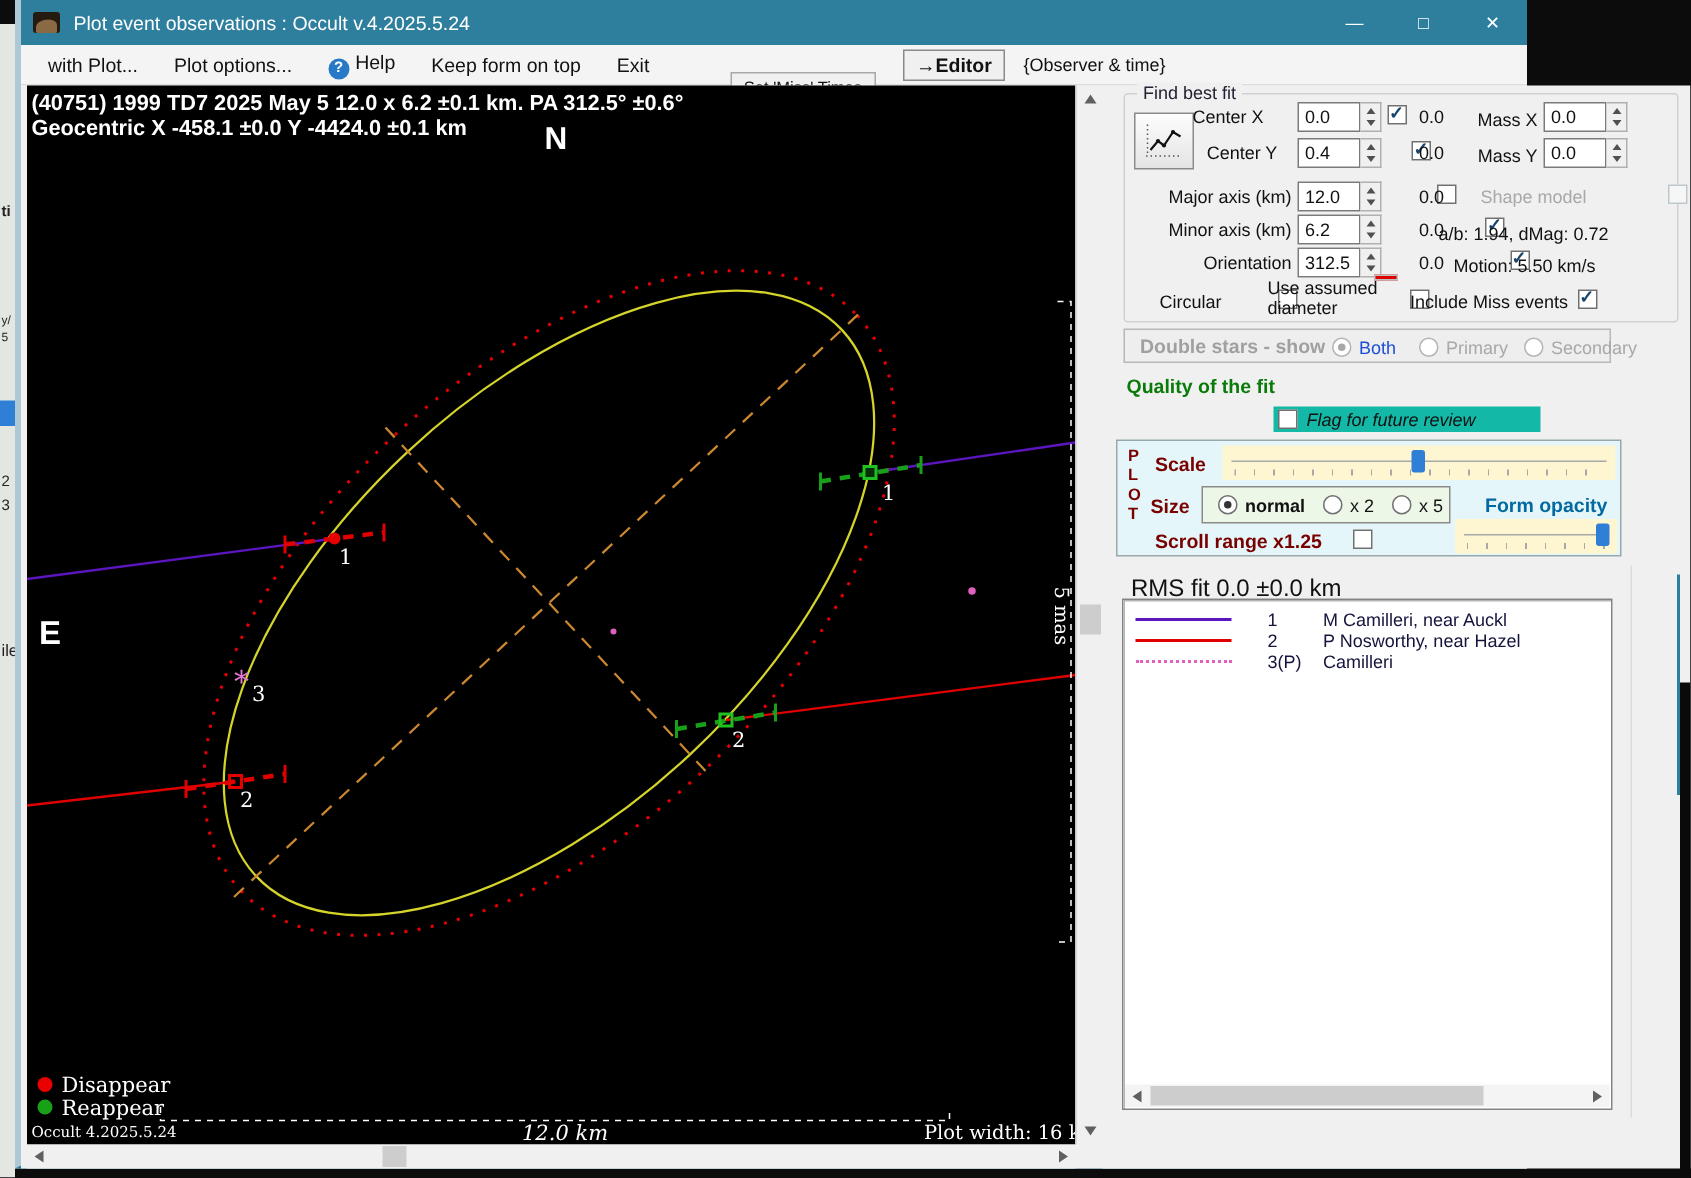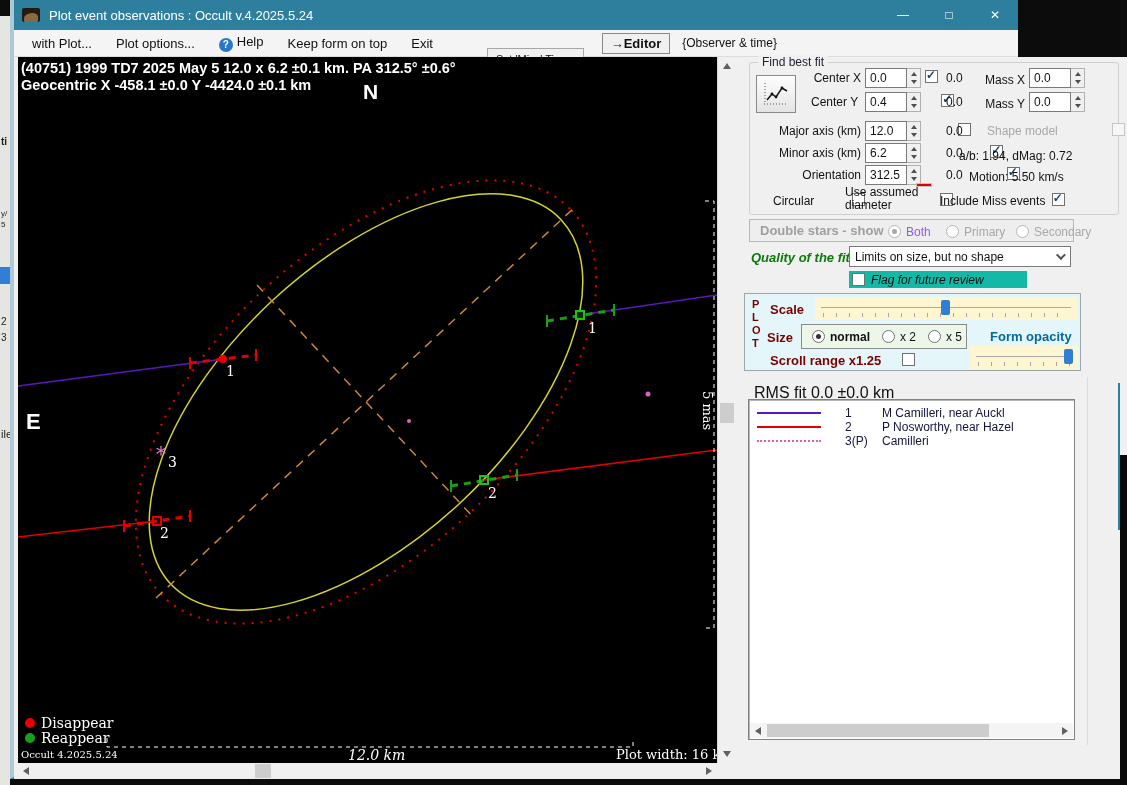--- a/index.html
+++ b/index.html
@@ -224,37 +224,37 @@
             <line x1="2" y1="1" x2="2" y2="22" stroke="#555" stroke-width="1" stroke-dasharray="1 2"></line>
             <line x1="1" y1="22" x2="25" y2="22" stroke="#555" stroke-width="1" stroke-dasharray="1 2"></line>
             <polyline points="4,18 9,12 13,15 19,6 24,9" fill="none" stroke="#111" stroke-width="1.5"></polyline>
             <circle cx="9" cy="12" r="1.4" fill="#111"></circle>
               <circle cx="13" cy="15" r="1.4" fill="#111"></circle>
               <circle cx="19" cy="6" r="1.4" fill="#111"></circle>
           </svg>
         </div>
 
         
-        <div class="abs lbl" style="left:60px;top:14px;width:66px;text-align:right;">Center X</div>
+        <div class="abs lbl" style="left:60px;top:14px;width:66px;text-align:left;">Center X</div>
         <div class="abs txtbox" style="left:130px;top:11px;width:42px;">0.0</div>
         <div class="abs spin" style="left:172px;top:11px;">
             <i class="u"></i>
             <i class="d"></i>
           </div>
         <span class="abs cb on" style="left:190px;top:13px;"></span>
         <div class="abs lbl" style="left:211px;top:14px;">0.0</div>
         <div class="abs lbl" style="left:244px;top:16px;width:46px;text-align:right;">Mass X</div>
         <div class="abs txtbox" style="left:294px;top:11px;width:42px;">0.0</div>
         <div class="abs spin" style="left:336px;top:11px;">
             <i class="u"></i>
             <i class="d"></i>
           </div>
 
         
-        <div class="abs lbl" style="left:76px;top:38px;width:66px;text-align:left;">Center Y</div>
+        <div class="abs lbl" style="left:60px;top:38px;width:66px;text-align:center;">Center Y</div>
         <div class="abs txtbox" style="left:130px;top:35px;width:42px;">0.4</div>
         <div class="abs spin" style="left:172px;top:35px;">
             <i class="u"></i>
             <i class="d"></i>
           </div>
         <span class="abs cb on" style="left:190px;top:37px;"></span>
         <div class="abs lbl" style="left:211px;top:38px;">0.0</div>
         <div class="abs lbl" style="left:244px;top:40px;width:46px;text-align:right;">Mass Y</div>
         <div class="abs txtbox" style="left:294px;top:35px;width:42px;">0.0</div>
         <div class="abs spin" style="left:336px;top:35px;">
@@ -302,33 +302,29 @@
         <div class="abs lbl" style="left:38px;top:137px;">Circular</div>
         <span class="abs cb" style="left:91px;top:136px;"></span>
         <div class="abs" style="left:110px;top:129px;width:80px;font-size:12px;line-height:13px;">Use assumed diameter</div>
         <span class="abs cb on" style="left:186px;top:136px;"></span>
         <div class="abs lbl" style="left:205px;top:137px;">Include Miss events</div>
 
         
         <div class="abs" style="left:14px;top:162px;width:325px;height:23px;border:1px solid #b8b8b8;background:#eeeeee;">
           <span style="position:absolute;left:10px;top:3px;font-weight:bold;color:#a0a0a0;font-size:13px;">Double stars - show</span>
           <span class="radio dis on" style="position:absolute;left:138px;top:5px;"></span>
-          <span style="position:absolute;left:156px;top:5px;color:#8b5cf6;">Both</span>
+          <span style="position:absolute;left:156px;top:5px;color:#1d4ed8;">Both</span>
           <span class="radio dis" style="position:absolute;left:196px;top:5px;"></span>
           <span style="position:absolute;left:214px;top:5px;color:#a8a8a8;">Primary</span>
           <span class="radio dis" style="position:absolute;left:266px;top:5px;"></span>
           <span style="position:absolute;left:284px;top:5px;color:#a8a8a8;">Secondary</span>
         </div>
 
         
-        <div class="abs" style="left:16px;top:193px;font-weight:bold;color:#0a7a0a;font-size:13px;font-style:italic;">Quality of the fit</div>
-        <div class="abs combo" style="left:114px;top:189px;width:222px;">
-          <span>Limits on size, but no shape</span>
-          <span class="chev"></span>
-        </div>
+        <div class="abs" style="left:16px;top:193px;font-weight:bold;color:#0a7a0a;font-size:13px;">Quality of the fit</div>
         <div class="abs flagbox" style="left:114px;top:214px;width:178px;">
           <span class="cb"></span>
           <span class="t">Flag for future review</span>
         </div>
 
         
         <div class="abs plotbox" style="left:9px;top:236px;width:337px;height:78px;">
           <div class="plot-letters darkred" style="position:absolute;left:7px;top:4px;">P
 L
 O

